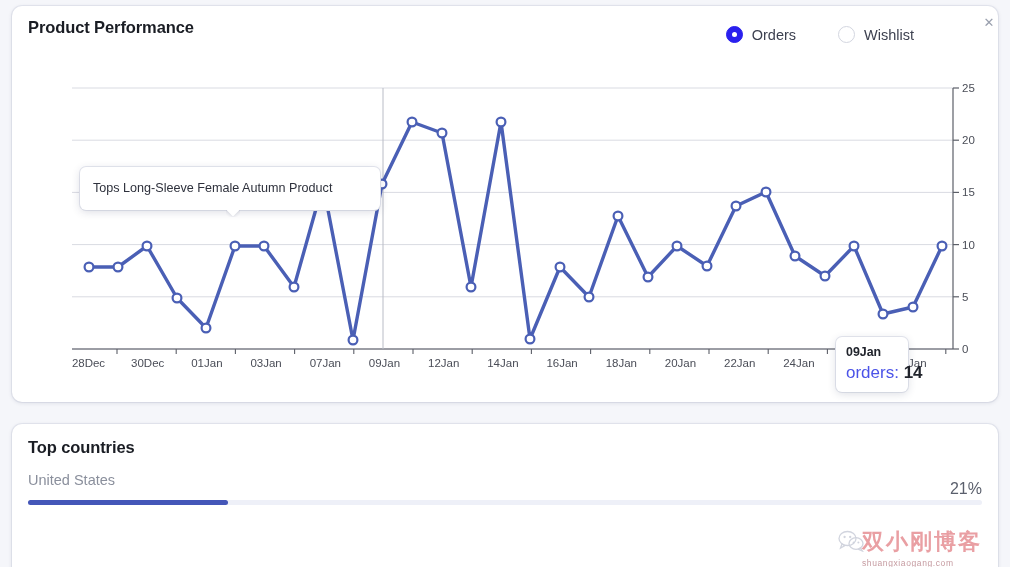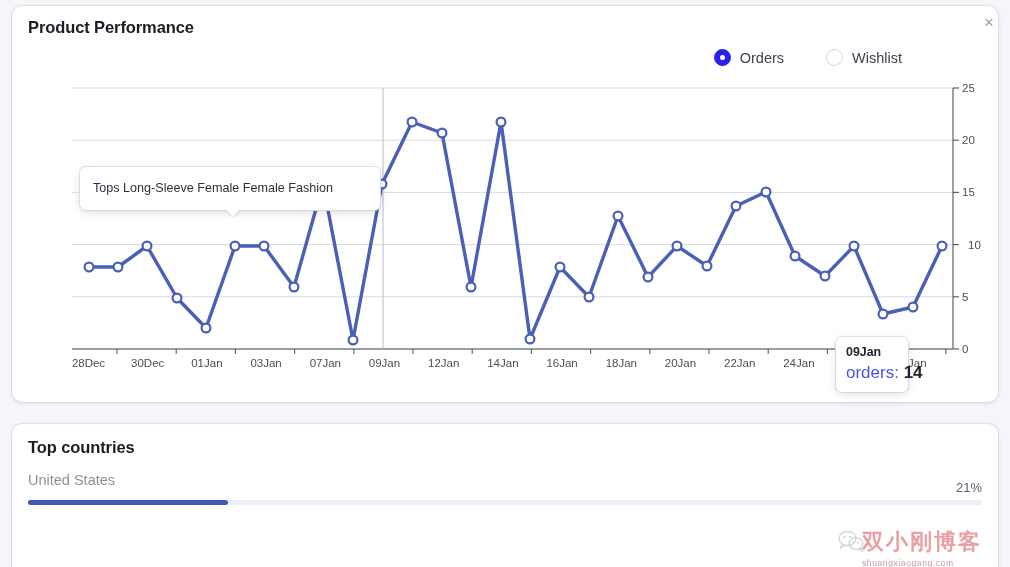--- a/index.html
+++ b/index.html
@@ -25,21 +25,21 @@
     position: absolute;
     font-size: 16.5px;
     font-weight: bold;
     color: #1a1d24;
     letter-spacing: -0.1px;
   }
   #perf-title { left: 16px; top: 12px; }
   #countries-title { left: 16px; top: 14px; }
 
   
-  #legend { position: absolute; right: 96px; top: 20px; display: flex; align-items: center; gap: 42px; margin-top: 23px; }
+  #legend { position: absolute; right: 84px; top: 20px; display: flex; align-items: center; gap: 42px; }
   .legend-item { display: flex; align-items: center; gap: 9px; cursor: pointer; }
   .radio {
     width: 17px; height: 17px; border-radius: 50%;
     border: 1.5px solid #d3d6e0; background: #fff;
     display: flex; align-items: center; justify-content: center;
   }
   .radio.on { background: #2a20ee; border-color: #2a20ee; }
   .radio.on::after { content: ""; width: 5px; height: 5px; border-radius: 50%; background: #fff; }
   .legend-label { font-size: 14.5px; color: #3d4150; }
 
@@ -91,21 +91,21 @@
   #point-tooltip .tt-row { font-size: 17px; color: #4b53e8; white-space: nowrap; }
   #point-tooltip .tt-row b { color: #21242c; font-weight: bold; }
 
   
   .country-row { position: absolute; left: 16px; width: 954px; }
   .country-name { font-size: 14.5px; color: #8a8f9c; margin-bottom: 12px; }
   .bar-track { height: 5px; border-radius: 3px; background: #eef0f8; position: relative; }
   .bar-fill { height: 5px; border-radius: 3px; background: #4456b8; }
   .bar-pct {
     position: absolute; right: 0; top: -20px;
-    font-size: 13px; color: #5a5f6c;
+    font-size: 16px; color: #5a5f6c;
   }
 
   
   #wm-wechat {
     position: absolute; left: 806px; top: 505px;
     display: flex; align-items: center; gap: 8px;
     color: #b9bdcb; opacity: 0.92; pointer-events: none;
   }
   #wm-wechat .wm-text { font-size: 21px; letter-spacing: 2px; color: #c3c7d4; }
   #wm-blog {
@@ -224,29 +224,29 @@
           <div class="axis-label xlab" style="left: 609.3px;">18Jan</div>
           <div class="axis-label xlab" style="left: 668.5px;">20Jan</div>
           <div class="axis-label xlab" style="left: 727.7px;">22Jan</div>
           <div class="axis-label xlab" style="left: 786.9px;">24Jan</div>
           <div class="axis-label xlab" style="left: 846.1px;">26Jan</div>
           <div class="axis-label xlab" style="left: 905.3px;">Jan</div>
         </div>
       <div id="ylabels">
           <div class="axis-label ylab" style="top: 343px;">0</div>
           <div class="axis-label ylab" style="top: 290.8px;">5</div>
-          <div class="axis-label ylab" style="top: 238.6px; margin-left: 6px;">10</div>
+          <div class="axis-label ylab" style="top: 238.6px;">10</div>
           <div class="axis-label ylab" style="top: 186.4px;">15</div>
           <div class="axis-label ylab" style="top: 134.2px;">20</div>
           <div class="axis-label ylab" style="top: 82px;">25</div>
         </div>
     </div>
 
     <div id="product-tooltip">
-      <div>Tops Long-Sleeve Female Female Fashion</div>
+      <div>Tops Long-Sleeve Female Autumn Product</div>
       <span class="arrow"></span>
     </div>
 
     <div id="point-tooltip">
       <div class="tt-date">09Jan</div>
       <div class="tt-row">
         <span>orders:</span>
         <b>14</b>
       </div>
     </div>

